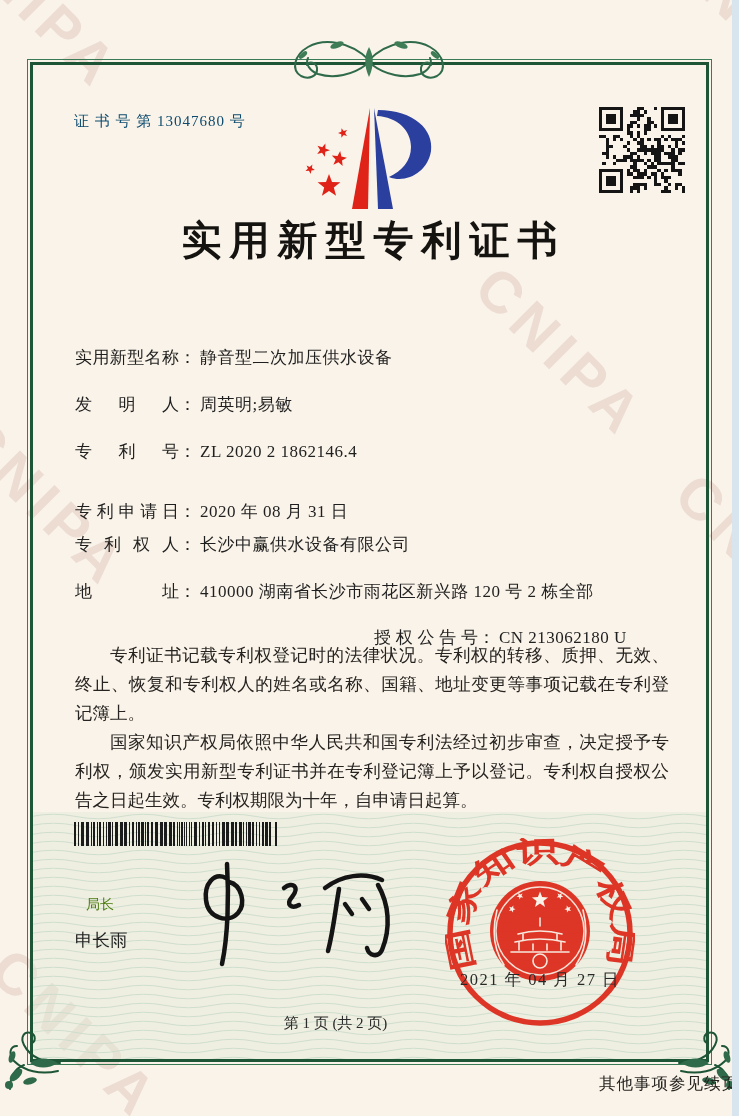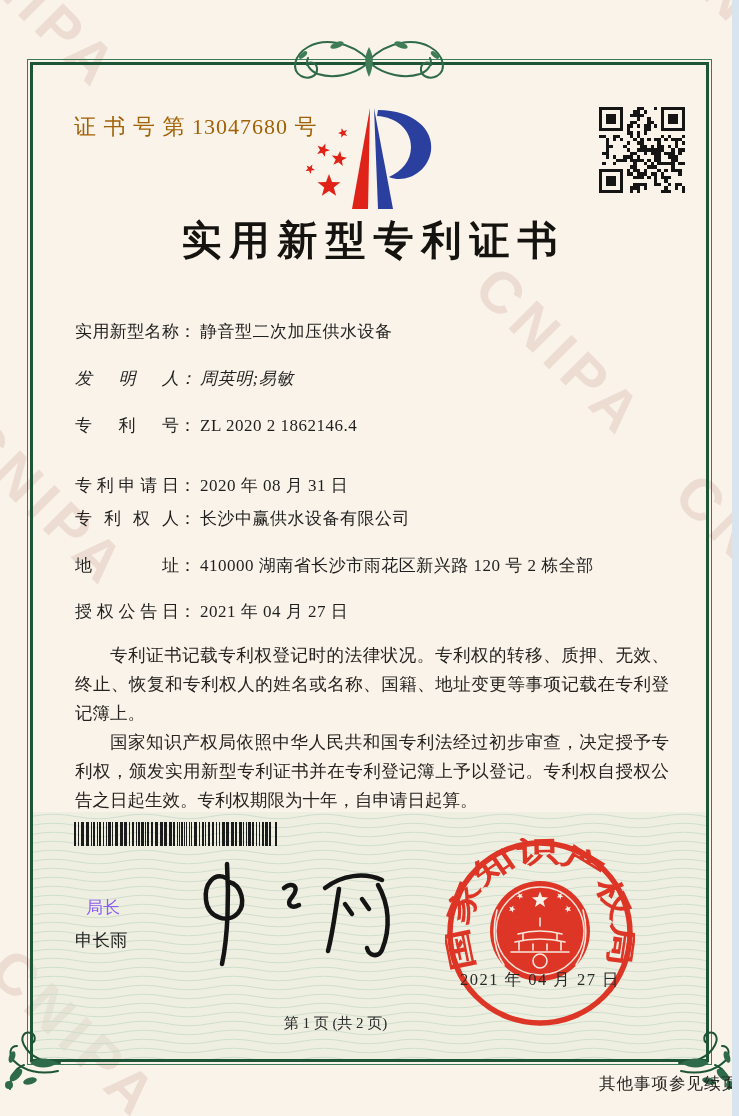--- a/index.html
+++ b/index.html
@@ -20,42 +20,42 @@
   .frame{
     position:absolute;left:27px;top:59px;width:683px;height:1004px;
     border:1px solid #3a7a55;z-index:1;
   }
   .frame-inner{position:absolute;inset:2px;border:3px solid #1d5536;}
   
   .waves{position:absolute;left:31px;top:812px;width:675px;height:249px;z-index:1;
     background:rgba(225,233,216,0.45);}
   .waves svg{display:block;width:100%;height:100%;}
   
-  .cert-no{position:absolute;left:74px;top:112px;font-size:22px;letter-spacing:1px;color:#a16207;z-index:2;}
+  .cert-no{position:absolute;left:74px;top:112px;font-size:15px;letter-spacing:1px;color:#0c4a6e;z-index:2;}
   .logo{position:absolute;left:296px;top:106px;width:150px;height:104px;z-index:2;}
   .qr{position:absolute;left:599px;top:107px;width:86px;height:86px;z-index:2;}
   .title{
     position:absolute;left:0;top:213px;width:739px;text-align:center;
     font-size:40px;font-weight:bold;letter-spacing:8px;text-indent:8px;color:#151310;z-index:2;
   }
   
-  .row{position:absolute;left:75px;white-space:nowrap;font-size:17px;z-index:2;}
+  .row{position:absolute;left:75px;white-space:nowrap;font-size:17px;z-index:2;margin-top:26px;}
   .flabel{display:inline-block;width:104px;text-align:justify;text-align-last:justify;vertical-align:top;}
   .colon{margin-right:4px;}
   .fval{letter-spacing:0.5px;}
   
   .paras{position:absolute;left:75px;top:641px;width:594px;z-index:2;
     font-size:17.5px;line-height:29px;text-align:justify;color:#262320;}
   .paras p{margin:0;text-indent:2em;}
   
   .barcode{position:absolute;left:74px;top:822px;width:206px;height:24px;z-index:2;}
   .barcode svg{display:block;width:100%;height:100%;}
   
-  .signer-title{position:absolute;left:86px;top:896px;font-size:17px;z-index:2;
-    font-family:"Liberation Sans","DejaVu Sans",sans-serif;color:#8b5cf6;}
+  .signer-title{position:absolute;left:86px;top:896px;font-size:14px;z-index:2;
+    font-family:"Liberation Sans","DejaVu Sans",sans-serif;color:#4d7c0f;}
   .signer-name{position:absolute;left:75px;top:928px;font-size:17.5px;z-index:2;
     font-family:"Liberation Sans","DejaVu Sans",sans-serif;color:#222;}
   .signature{position:absolute;left:192px;top:858px;width:212px;height:112px;z-index:3;}
   
   .seal{position:absolute;left:445px;top:838px;width:190px;height:190px;z-index:3;opacity:0.94;}
   
   .page-info{position:absolute;left:0;top:1014px;width:671px;text-align:center;font-size:15px;color:#2a2a2a;z-index:2;}
   .cont-note{position:absolute;left:0;top:1073px;width:739px;text-align:right;font-size:16.5px;color:#262320;z-index:2;letter-spacing:1px;}
   
   .orn-top{position:absolute;left:250px;top:33px;width:238px;height:52px;z-index:2;}
@@ -343,38 +343,38 @@
     <rect x="19" y="24" width="1" height="1" fill="#151515"></rect>
     <rect x="20" y="24" width="1" height="1" fill="#151515"></rect>
     <rect x="24" y="24" width="1" height="1" fill="#151515"></rect>
   </svg>
 
 <div class="title">实用新型专利证书</div>
 
 <div class="row" style="top:320px;">
   <span class="flabel">实用新型名称</span><span class="colon">：</span><span class="fval">静音型二次加压供水设备</span>
 </div>
-<div class="row" style="top:367px;font-style:italic;">
+<div class="row" style="top:367px;">
   <span class="flabel">发明人</span><span class="colon">：</span><span class="fval">周英明;易敏</span>
 </div>
 <div class="row" style="top:414px;">
   <span class="flabel">专利号</span><span class="colon">：</span><span class="fval">ZL 2020 2 1862146.4</span>
 </div>
 <div class="row" style="top:474px;">
   <span class="flabel">专利申请日</span><span class="colon">：</span><span class="fval">2020 年 08 月 31 日</span>
 </div>
 <div class="row" style="top:507px;">
   <span class="flabel">专利权人</span><span class="colon">：</span><span class="fval">长沙中赢供水设备有限公司</span>
 </div>
 <div class="row" style="top:554px;">
   <span class="flabel">地址</span><span class="colon">：</span><span class="fval">410000 湖南省长沙市雨花区新兴路 120 号 2 栋全部</span>
 </div>
 <div class="row" style="top:600px;width:594px;">
-  <span>
-    <span class="flabel">授权公告日</span><span class="colon">：</span><span class="fval">2021 年 04 月 27 日</span>
+  <span style="position:absolute;left:299px;">
+    <span class="flabel">授权公告号</span><span class="colon">：</span><span class="fval">CN 213062180 U</span>
   </span>
 </div>
 
 <div class="paras">
   <p>专利证书记载专利权登记时的法律状况。专利权的转移、质押、无效、终止、恢复和专利权人的姓名或名称、国籍、地址变更等事项记载在专利登记簿上。</p>
   <p>国家知识产权局依照中华人民共和国专利法经过初步审查，决定授予专利权，颁发实用新型专利证书并在专利登记簿上予以登记。专利权自授权公告之日起生效。专利权期限为十年，自申请日起算。</p>
 </div>
 
 <div class="barcode">
   <svg id="barcode" viewBox="0 0 206 24" preserveAspectRatio="none">

